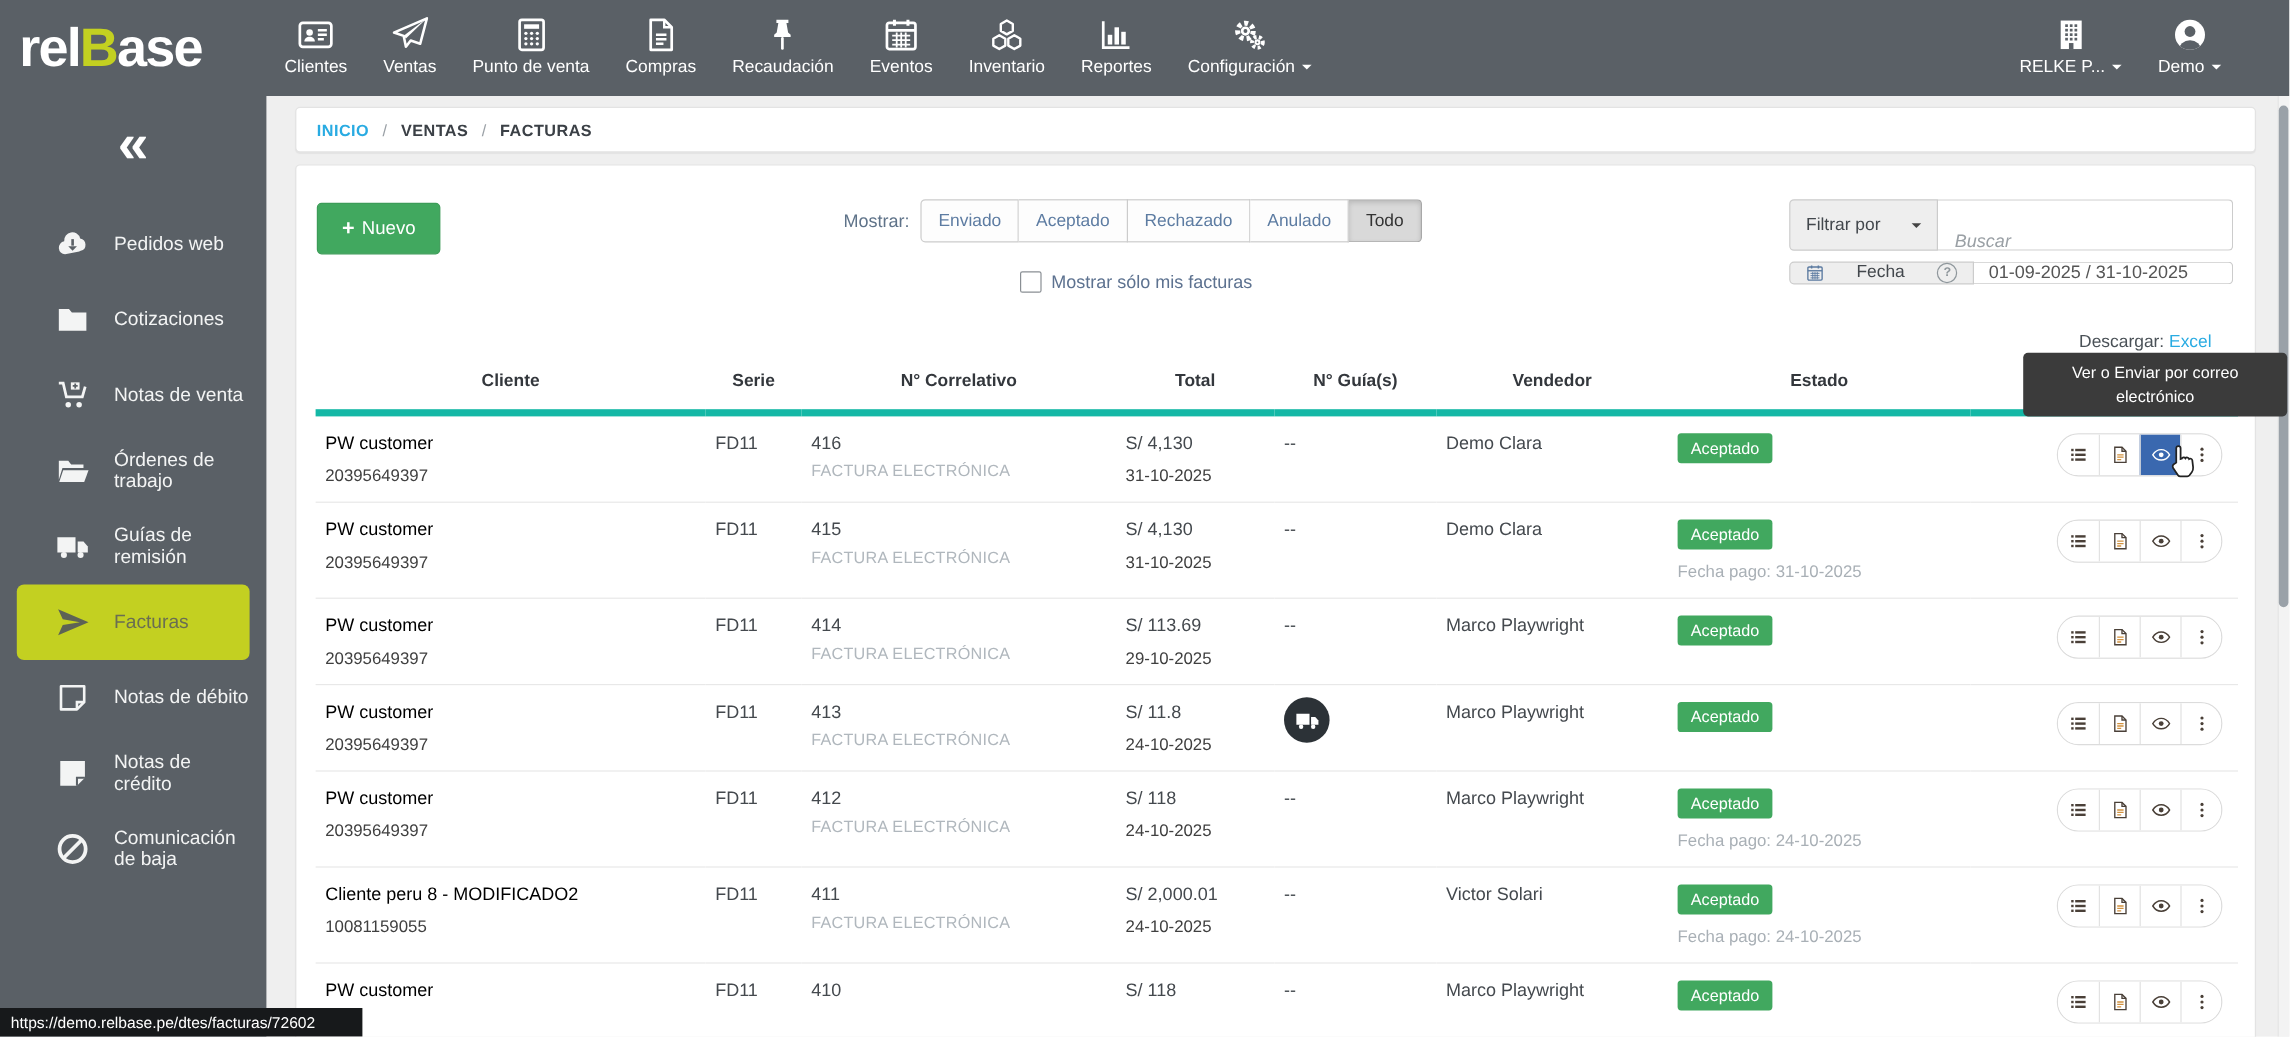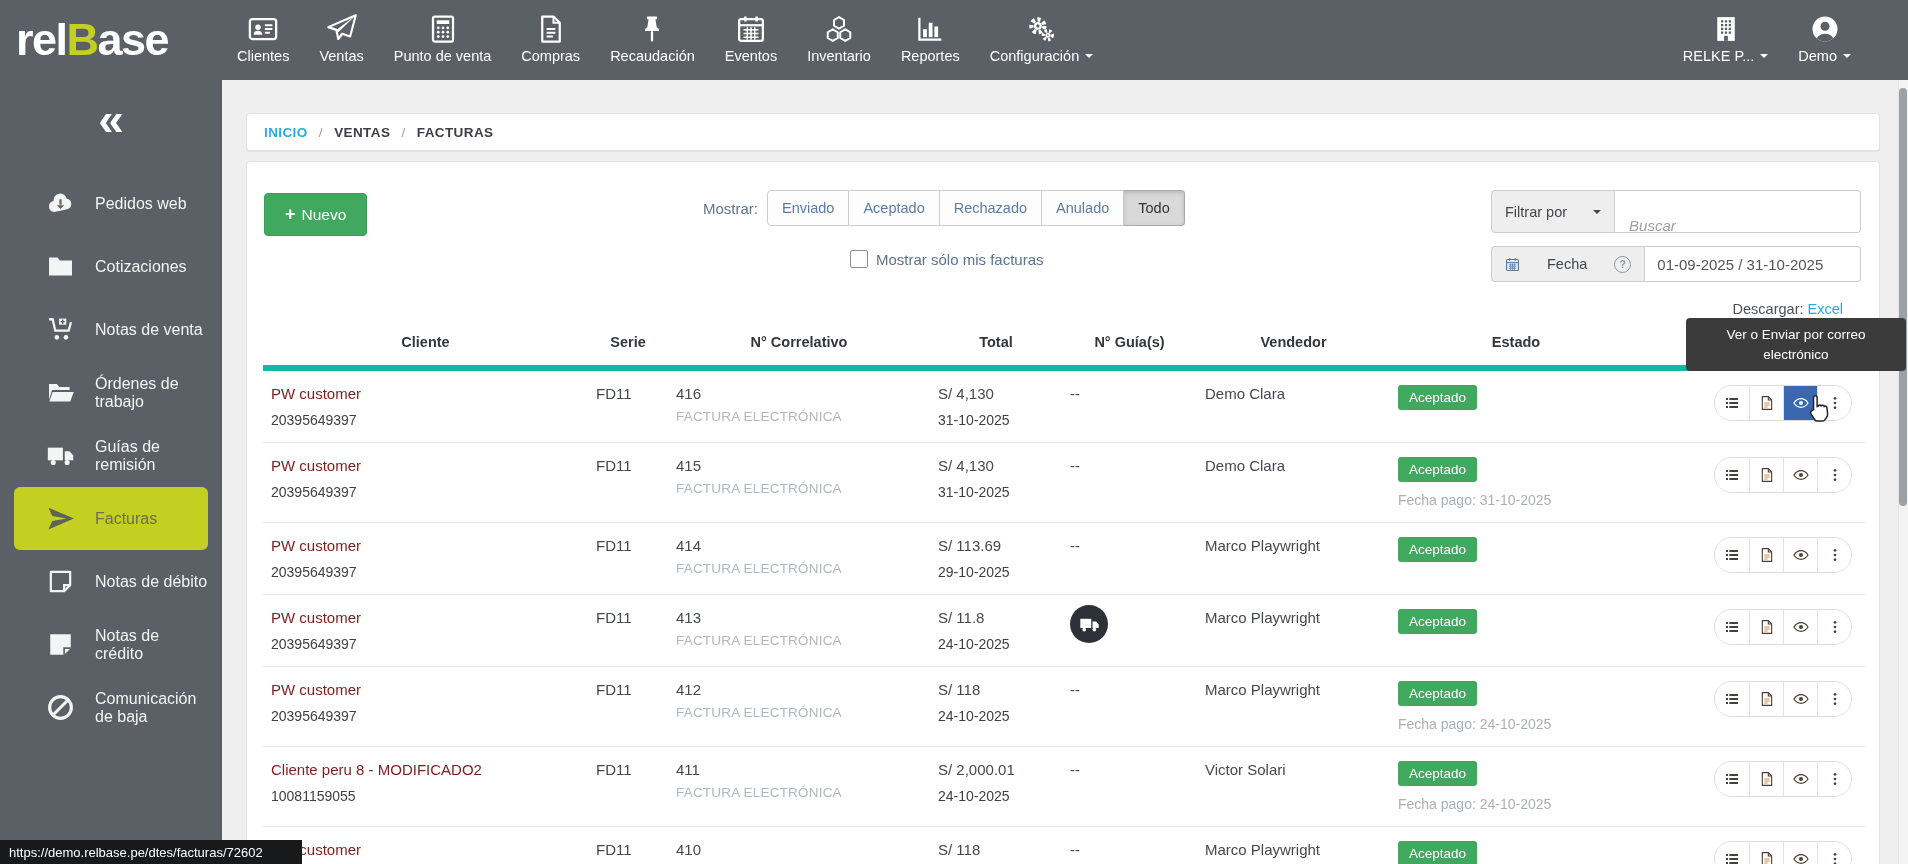--- a/index.html
+++ b/index.html
@@ -22,21 +22,21 @@
   .sidebar{position:absolute;top:80px;left:0;width:222px;height:784px;background:var(--navbar-bg,#5a6066);z-index:30;}
   .collapse-btn{color:#fff;font-size:46px;line-height:1;text-align:center;margin-top:16px;cursor:pointer;font-weight:bold;}
   .side-items{margin-top:30px;}
   .side-item{height:63px;display:flex;align-items:center;margin:0 14px;padding-left:32px;border-radius:6px;color:#f3f4f4;font-size:16px;cursor:pointer;}
   .side-ic{width:34px;margin-right:15px;display:flex;flex-shrink:0;}
   .side-ic svg{width:29px;height:29px;}
   .side-item.active{background:var(--brand-lime,#c3d021);color:#6a6e52;}
   .side-item.active .side-ic{color:#5d6355;}
 
   
-  .main{position:absolute;left:222px;top:96px;width:1686px;height:596px;}
+  .main{position:absolute;left:222px;top:72px;width:1686px;height:596px;}
   .card{background:#fff;border:1px solid #e3e3e3;border-radius:4px;box-shadow:0 1px 1px rgba(0,0,0,.05);box-sizing:border-box;}
   .bc-card{position:absolute;left:24px;top:17px;width:1634px;height:38px;display:flex;align-items:center;padding-left:17px;}
   .bc{font-size:13.5px;font-weight:bold;letter-spacing:.4px;}
   .bc .bc-link{color:var(--link-blue,#29abe2);cursor:pointer;}
   .bc .bc-sep{color:#9aa0a6;font-weight:normal;margin:0 7px;}
   .bc .bc-item{color:#3b4046;}
   .main-card{position:absolute;left:24px;top:65px;width:1634px;height:745px;}
 
   
   .btn-new{position:absolute;left:17px;top:31px;height:43px;padding:0 20px;background:var(--success-green,#41a85f);color:#fff;border:1px solid #3c9c58;border-radius:4px;font-size:15.5px;font-family:inherit;display:flex;align-items:center;cursor:pointer;}
@@ -50,39 +50,39 @@
   .filter-btn.active{background:#d9d9d9;border-color:#a8a8a8;color:#333;box-shadow:inset 0 2px 4px rgba(0,0,0,.15);}
   .only-mine{position:absolute;left:603px;top:88px;display:flex;align-items:center;cursor:pointer;}
   .checkbox{width:16px;height:16px;border:1px solid #8a8f94;border-radius:2px;background:#fff;margin-right:8px;}
   .only-mine-label{font-size:15px;color:#5d7290;}
 
   .right-filters{position:absolute;right:18px;top:28px;width:370px;}
   .input-group{display:flex;width:100%;box-sizing:border-box;}
   .ig-addon{background:#eee;border:1px solid #ccc;display:flex;align-items:center;padding:0 13px;font-size:14.5px;color:#42474c;border-radius:4px 0 0 4px;white-space:nowrap;gap:20px;}
   .ig-field{flex:1;border:1px solid #ccc;border-left:none;border-radius:0 4px 4px 0;background:#fff;display:flex;align-items:center;padding:0 12px;}
   .row1{height:43px;}
-  .row2{height:36px;margin-top:13px;}
+  .row2{height:36px;align-items:center;}
   .search-input{border:none;outline:none;width:100%;font-size:15px;font-style:italic;color:#4c1d95;font-family:inherit;background:transparent;margin-top:27px;}
   .search-input::placeholder{color:#9aa0a5;font-style:italic;}
   .date-value{font-size:15px;color:#555;}
   .cal-ic{display:flex;margin-right:7px;color:#5b7aa0;}
   .cal-ic svg{width:15px;height:15px;}
   .q-circle{width:15px;height:15px;border:1.4px solid #8f979c;border-radius:50%;color:#8f979c;font-size:10.5px;display:inline-flex;align-items:center;justify-content:center;margin-left:7px;font-weight:bold;}
   .download-line{position:absolute;right:36px;top:139px;font-size:14.5px;color:#4a5157;}
   .download-line a{color:var(--link-blue,#29abe2);text-decoration:none;cursor:pointer;}
 
   
   .tooltip{position:absolute;left:1439px;top:156px;width:220px;box-sizing:border-box;background:var(--tooltip-bg,#3b3b3b);color:#fff;border-radius:4px;padding:7px 8px;text-align:center;font-size:13.5px;line-height:1.45;z-index:90;}
   .tooltip-arrow{position:absolute;left:1552px;top:200px;width:0;height:0;border:7px solid transparent;border-top-color:var(--tooltip-bg,#3b3b3b);z-index:90;}
 
   
   .inv-table{position:absolute;left:16px;top:172px;width:1602px;border-collapse:collapse;table-layout:fixed;}
   .inv-table th{font-size:14.5px;font-weight:bold;color:#33373c;text-align:center;padding:0 8px 15px 8px;border-bottom:6px solid #14b8a6;}
   .inv-table td{vertical-align:top;padding:14px 8px;border-bottom:1px solid #e8e8e8;font-size:15px;color:#44494e;}
-  .client{color:#7f1d1d;cursor:pointer;text-decoration:none;display:inline-block;text-align:right;}
+  .client{color:#000000;cursor:pointer;text-decoration:none;display:inline-block;text-align:right;}
   .sub{font-size:14px;color:#404040;margin-top:10px;}
   .doc-type{font-size:13.5px;color:#b0b7bd;margin-top:7px;letter-spacing:.2px;}
   .serie{color:#3d5166;}
   .vendor{color:#3a3f44;}
   .badge{display:inline-block;background:var(--success-green,#41a85f);color:#fff;font-size:13.5px;padding:5px 11px;border-radius:3px;}
   .pay{font-size:14px;color:#a9b0b6;margin-top:10px;}
   .truck-badge{width:38px;height:38px;border-radius:50%;background:#2c3237;display:inline-flex;align-items:center;justify-content:center;margin-top:-4px;cursor:pointer;}
   .truck-badge svg{width:21px;height:21px;color:#fff;}
   .c-act{text-align:right;padding-right:13px !important;}
   .act-group{display:inline-flex;border:1px solid #dcdcdc;border-radius:18px;overflow:hidden;background:#fff;}

